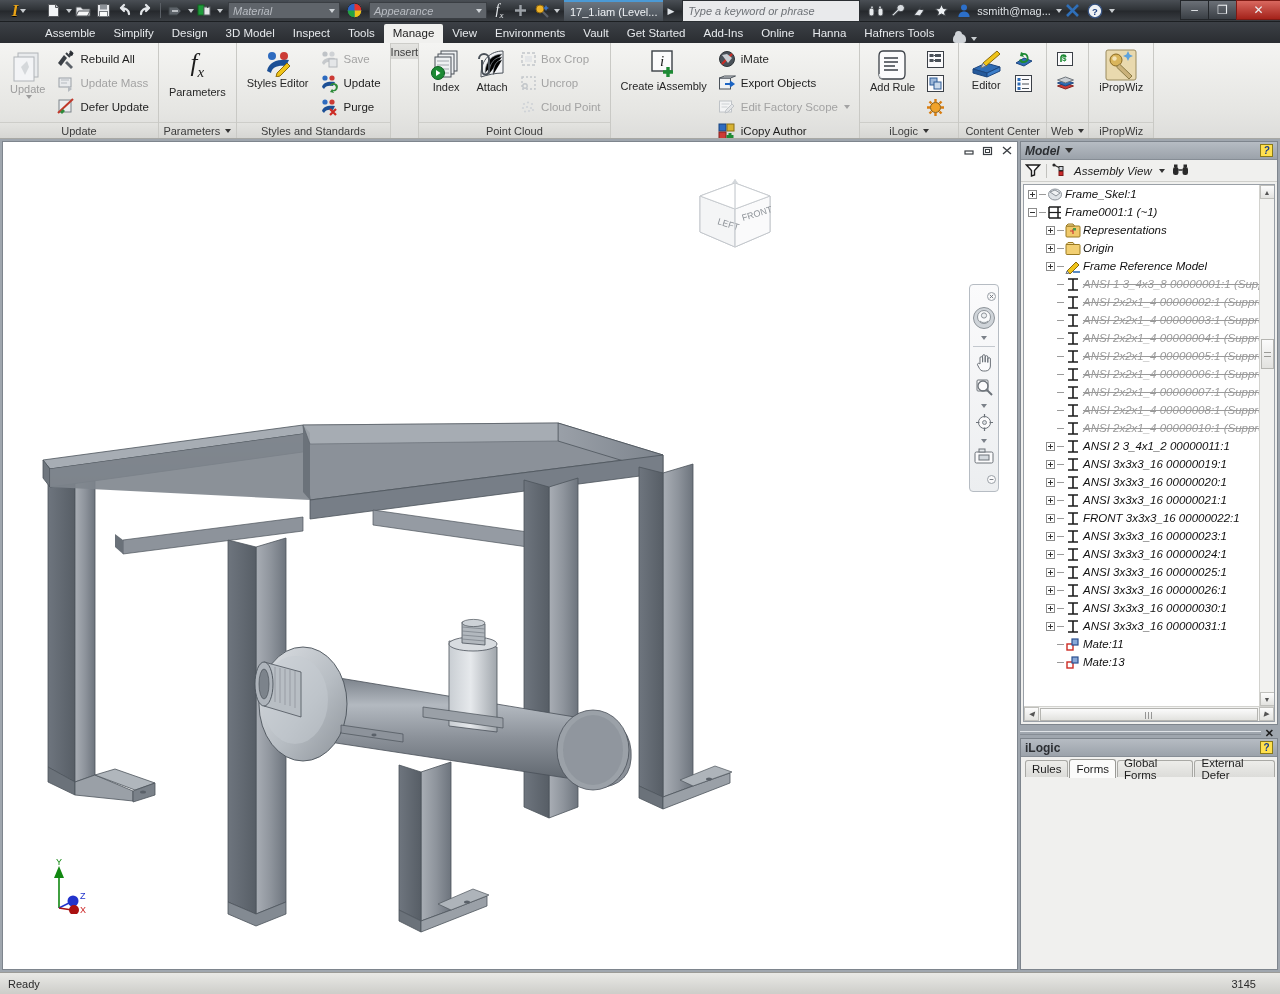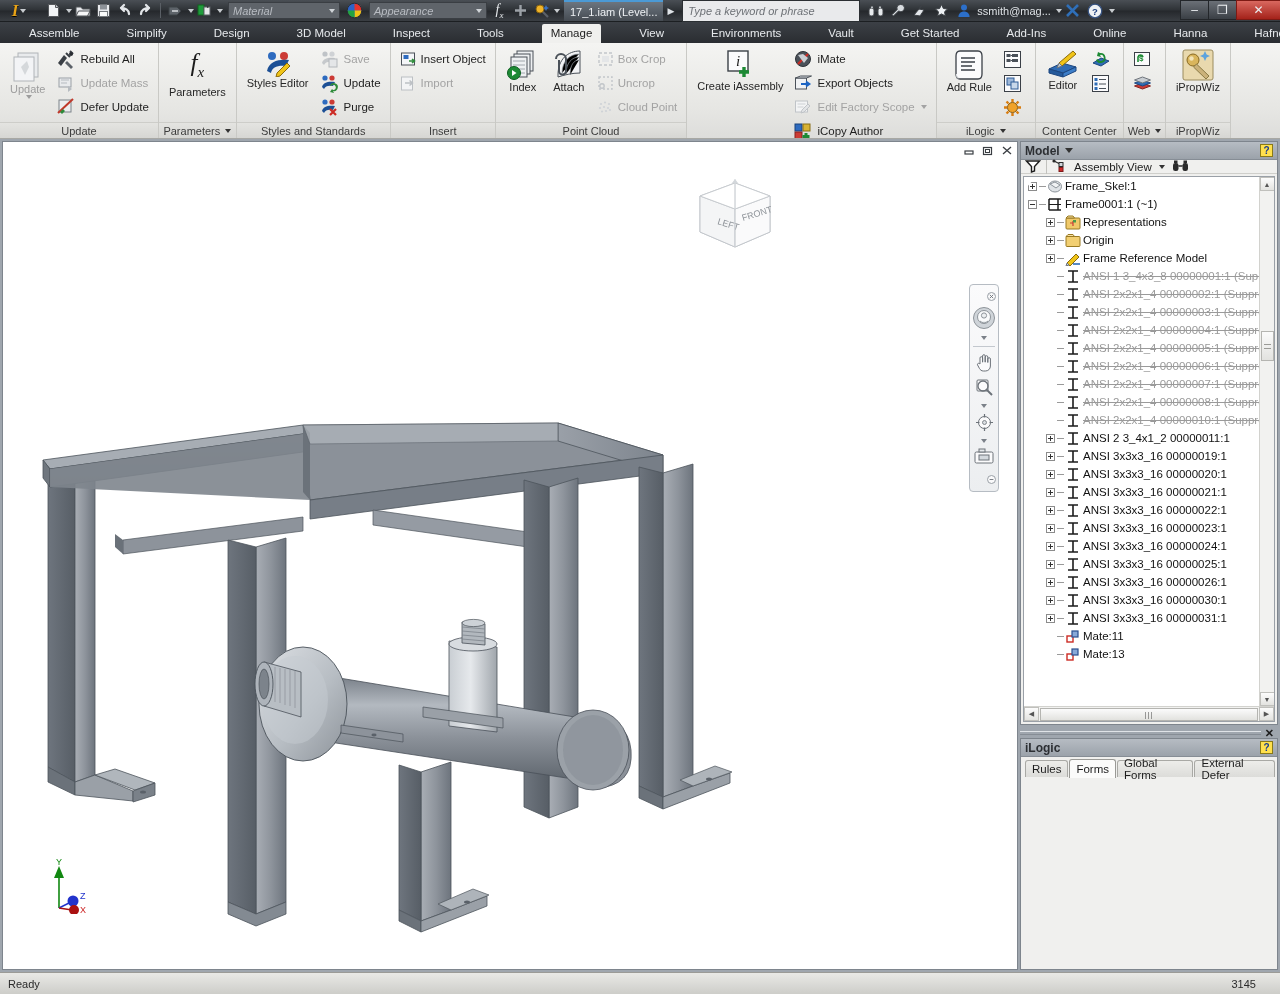--- a/index.html
+++ b/index.html
@@ -84,21 +84,21 @@
   .winbtn.close {
     width: 44px;
     background: linear-gradient(#d9685f, #a4221a);
     border-color: #7d1a14;
   }
 
   
   .ribbontabs {
     height: 21px; display: flex; align-items: flex-end;
     background: linear-gradient(#3c4046, #2a2d31);
-    padding-left: 20px; position: relative; gap: 29px;
+    padding-left: 36px; position: relative;
   }
   .rtab {
     color: #e6e9ec; font-size: 11.5px; padding: 2px 9px 3px 9px;
     height: 19px; display: flex; align-items: center; white-space: nowrap;
   }
   .rtab.active {
     background: #f0f0ee; color: #1c1c1c;
     border-radius: 2px 2px 0 0;
   }
   .ribbon-right-ctrl {
@@ -197,32 +197,32 @@
     border-right: 4px solid transparent; border-top: 5px solid #333;
     margin-left: 5px;
   }
   .help-badge {
     margin-left: auto; width: 13px; height: 13px;
     background: #ffe04d; border: 1px solid #8a7a18; color: #1b3e8f;
     font-size: 10px; font-weight: bold; display: flex;
     align-items: center; justify-content: center; line-height: 1;
   }
   .panel-toolbar {
-    height: 14px; display: flex; align-items: center; gap: 5px;
+    height: 22px; display: flex; align-items: center; gap: 5px;
     padding: 0 4px; background: #f0f0ee; border-bottom: 1px solid #cfcfcb;
     font-size: 11.5px; color: #1c1c1c;
   }
   .tb-sep { width: 1px; height: 14px; background: #c2c2be; }
 
   .tree {
     flex: 1; overflow: hidden; background: #ffffff;
     border: 1px solid #9aa0a7; margin: 2px;
     position: relative;
   }
-  .tree-scroll { position: absolute; inset: 0 15px 15px 0; overflow: hidden; border-radius: 21px; }
+  .tree-scroll { position: absolute; inset: 0 15px 15px 0; overflow: hidden; }
   .tnode {
     display: flex; align-items: center; height: 18px;
     font-size: 11.5px; color: #111; white-space: nowrap;
   }
   .tnode.supp { color: #9a9a9a; text-decoration: line-through; }
   .tnode .expander {
     width: 9px; height: 9px; border: 1px solid #8c8c8c; background: #fff;
     margin-right: 2px; position: relative; flex: none;
   }
   .tnode .expander:before {
@@ -605,43 +605,20 @@
               </span>
               <span>Purge</span>
             </div>
           </div>
         </div>
         <div class="rpanel-title">
           <span>Styles and Standards</span>
         </div>
       </div>
       <div class="rpanel">
-        <div class="rpanel-body">
-          <div class="col">
-            <div class="btn-small">
-              <span class="ico">
-                <svg width="17" height="17" viewBox="0 0 17 17">
-                  <rect x="1.5" y="2" width="13" height="12" fill="#f4f6f8" stroke="#4a5159"></rect>
-                  <rect x="3.5" y="4" width="5" height="4" fill="#2e6bbf"></rect>
-                  <path d="M9 10 h5 M12 8 l2.5 2 l-2.5 2" stroke="#2e8b3a" stroke-width="1.6" fill="none"></path>
-                </svg>
-              </span>
-              <span>Insert Object</span>
-            </div>
-            <div class="btn-small disabled">
-              <span class="ico">
-                <svg width="17" height="17" viewBox="0 0 17 17">
-                  <rect x="1.5" y="2" width="11" height="13" fill="#f3f4f5" stroke="#bcc0c4"></rect>
-                  <path d="M5 8 h7 M9.5 5.5 L12.5 8 L9.5 10.5" stroke="#bcc0c4" stroke-width="1.5" fill="none"></path>
-                </svg>
-              </span>
-              <span>Import</span>
-            </div>
-          </div>
-        </div>
         <div class="rpanel-title">
           <span>Insert</span>
         </div>
       </div>
       <div class="rpanel">
         <div class="rpanel-body">
           <div class="btn-big">
             <span class="ico">
               <svg width="31" height="32" viewBox="0 0 31 32">
                 <g fill="#eef0f2" stroke="#4a5159">
@@ -1146,21 +1123,21 @@
           <text x="41" y="41" font-size="9" fill="#2233cc" font-family="Liberation Sans">Z</text>
           <path d="M20 50 L33 52" stroke="#aa1111" stroke-width="1.4"></path>
           <circle cx="35" cy="52" r="5" fill="#aa1111"></circle>
           <text x="41" y="55" font-size="9" fill="#cc2222" font-family="Liberation Sans">X</text>
         </svg>
       </div>
     </div>
 
     <div class="rightdock">
 
-      <div class="panel" style="flex:1;min-height:0;">
+      <div class="panel" style="flex:1;min-height:0;font-style:italic;">
         <div class="panel-title">
           <span>Model</span>
           <span class="t-caret"></span>
           <span class="help-badge">?</span>
         </div>
         <div class="panel-toolbar">
           <span>
             <svg width="16" height="14" viewBox="0 0 16 14">
                 <path d="M1.5 2h13L9.5 7.5V12L6.5 13V7.5z" fill="#fff" stroke="#1c1c1c" stroke-width="1.4"></path>
               </svg>
@@ -1410,21 +1387,21 @@
               <div class="tnode" style="padding-left:22px">
                 <span class="expander plus"></span>
                 <span class="hline"></span>
                 <span class="tico">
                   <svg width="16" height="15" viewBox="0 0 16 15">
                     <g stroke="#1c1c1c" stroke-width="1.6" fill="none">
                       <path d="M3 2 h10M3 13 h10M8 2 v11"></path>
                     </g>
                   </svg>
                 </span>
-                <span class="tlbl">ANSI 3x3x3_16 00000022:1</span>
+                <span class="tlbl">FRONT 3x3x3_16 00000022:1</span>
               </div>
               <div class="tnode" style="padding-left:22px">
                 <span class="expander plus"></span>
                 <span class="hline"></span>
                 <span class="tico">
                   <svg width="16" height="15" viewBox="0 0 16 15">
                     <g stroke="#1c1c1c" stroke-width="1.6" fill="none">
                       <path d="M3 2 h10M3 13 h10M8 2 v11"></path>
                     </g>
                   </svg>

